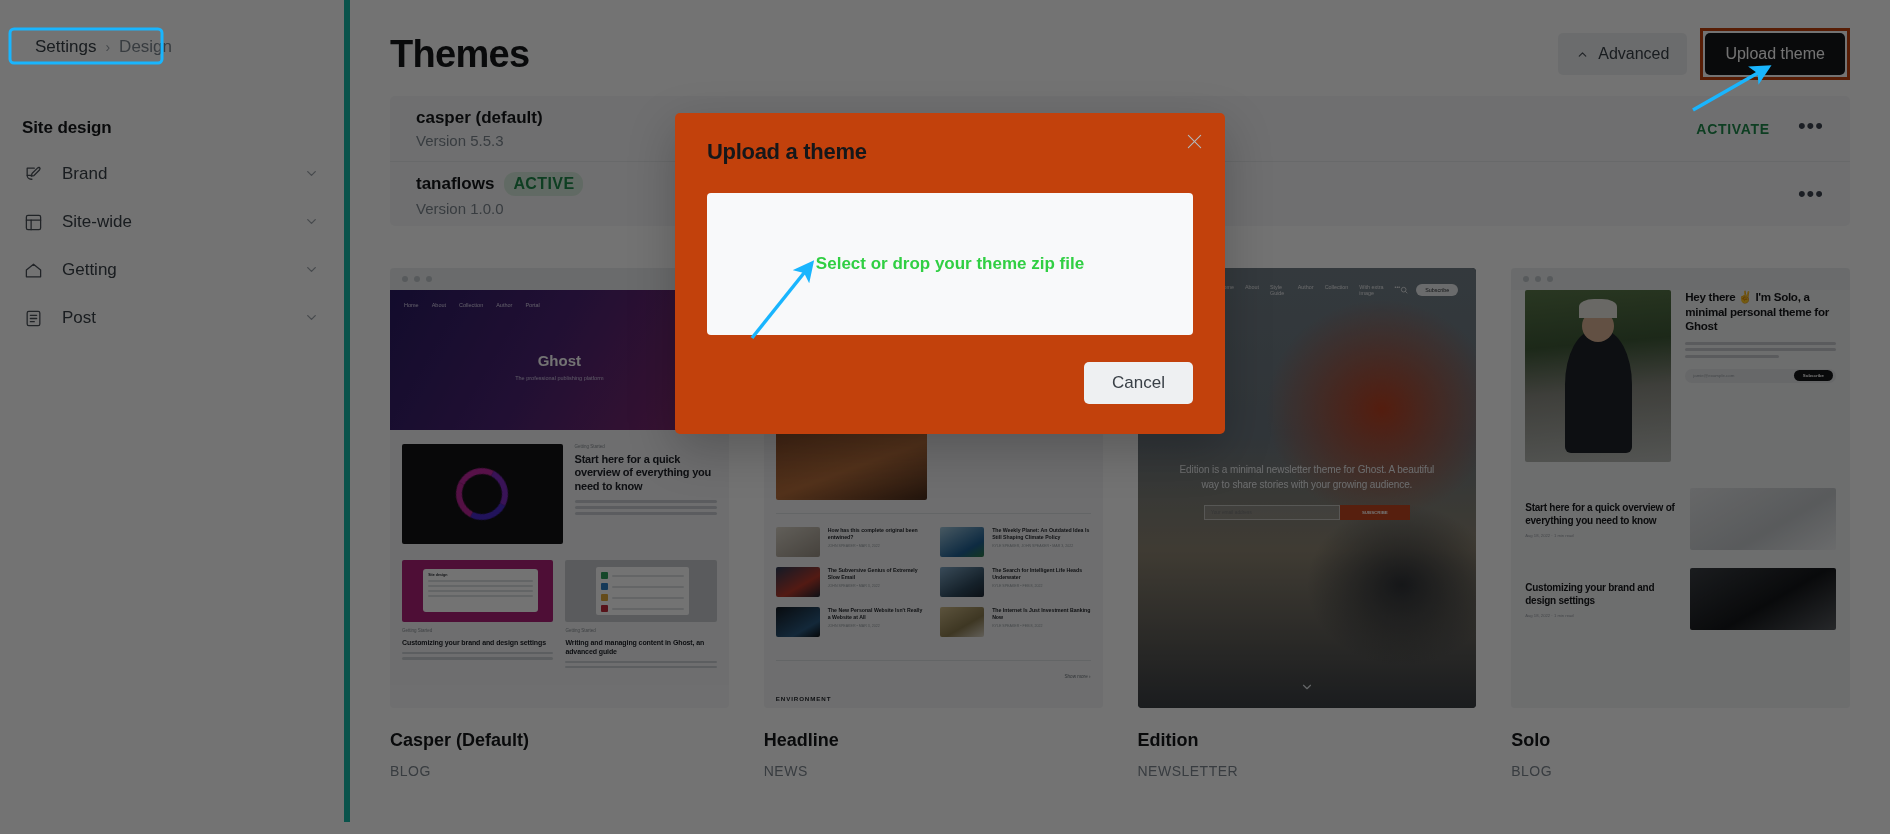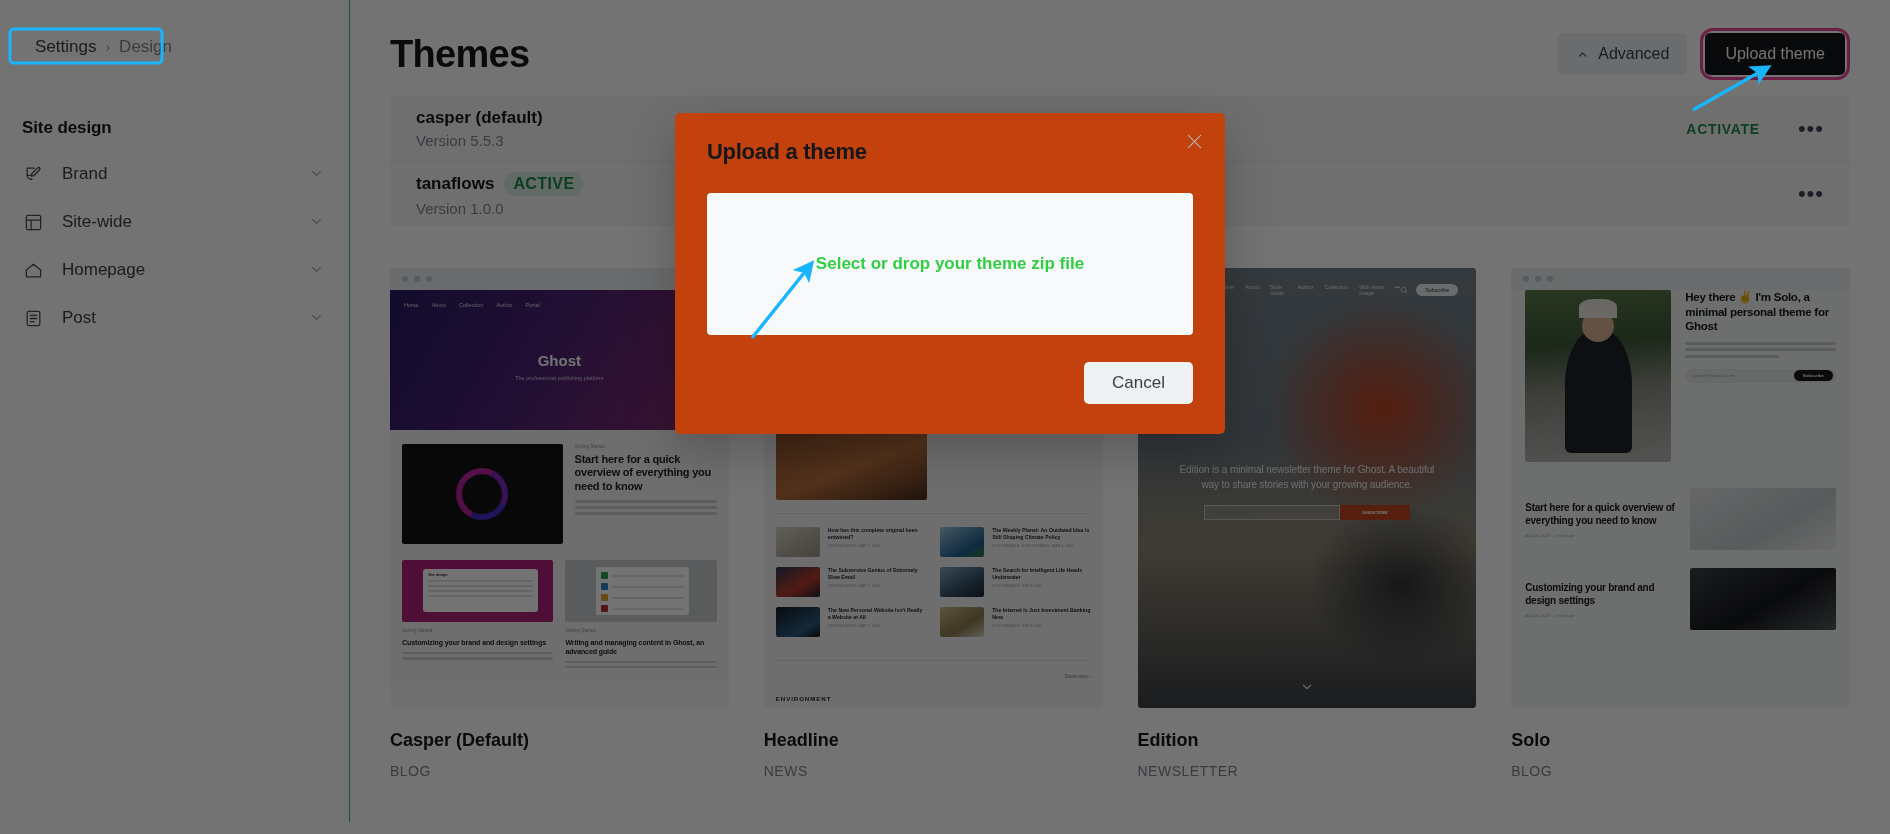--- a/index.html
+++ b/index.html
@@ -11,21 +11,21 @@
   }
   #root { position: relative; width: 1890px; height: 834px; background: #fff; }
 
   
   .app-layer { position: absolute; inset: 0; display: flex; }
 
   
   .sidebar {
     width: 350px; height: 822px;
     background: #ffffff;
-    border-right: 1px solid #14b8a6;
+    border-right: 6px solid #14b8a6;
     padding: 0;
     flex: 0 0 350px;
   }
   .breadcrumb {
     margin: 28px 0 0 22px;
     display: inline-flex; align-items: center; gap: 9px;
     font-size: 17px; color: #394047;
     padding: 9px 13px;
   }
   .breadcrumb .crumb-sep { color: #9aa1a8; font-size: 14px; }
@@ -68,21 +68,21 @@
     font-family: inherit;
   }
   .btn-upload {
     height: 42px; padding: 0 20px; border-radius: 5px;
     background: #15171a; color: #ffffff;
     font-size: 16px; border: none; cursor: pointer;
     font-family: inherit;
   }
   .hl-box {
     position: relative;
-    border: 3px solid #ec4899; border-radius: 13px;
+    border: 3px solid #c2410c; border-radius: 0;
     padding: 2px;
   }
 
   
   .theme-list {
     background: #f6f7f8; border-radius: 5px;
     margin-top: 10px; overflow: hidden;
   }
   .theme-row {
     display: flex; align-items: center; justify-content: space-between;
@@ -91,21 +91,21 @@
   .theme-row + .theme-row { border-top: 1px solid #e6e9eb; }
   .tr-left { display: flex; flex-direction: column; gap: 4px; }
   .tr-name-line { display: flex; align-items: center; gap: 10px; }
   .tr-name { font-size: 17px; font-weight: 700; color: #15171a; }
   .tr-badge {
     font-size: 16px; font-weight: 700; letter-spacing: .4px;
     color: #1f8a4c; background: #d8ecdd;
     padding: 3px 9px; border-radius: 11px;
   }
   .tr-version { font-size: 15px; color: #7d868f; }
-  .tr-right { display: flex; align-items: center; gap: 38px; }
+  .tr-right { display: flex; align-items: flex-start; gap: 28px; }
   .tr-activate { font-size: 14px; font-weight: 600; letter-spacing: .7px; color: #1f8a4c; cursor: pointer; }
   .tr-more { font-size: 22px; color: #3d4450; letter-spacing: 1px; line-height: 10px; cursor: pointer; }
 
   
   .cards {
     display: grid; grid-template-columns: repeat(4, 1fr);
     gap: 35px; margin-top: 42px;
   }
   .card { display: flex; flex-direction: column; }
   .card-shot {
@@ -297,21 +297,21 @@
             </svg>
         </span>
       </div>
 
       <div class="nav-item">
         <span class="nav-ico">
           <svg width="19" height="19" viewBox="0 0 24 24" fill="none" stroke="#4a5058" stroke-width="1.6" stroke-linecap="round" stroke-linejoin="round">
             <path d="M3 11.5 12 4l9 7.5V20H3z"></path>
           </svg>
         </span>
-        <span class="nav-label">Homepage</span>
+        <span class="nav-label">Getting</span>
         <span class="nav-chev">
           <svg width="15" height="15" viewBox="0 0 24 24" fill="none" stroke="#7d868f" stroke-width="2" stroke-linecap="round" stroke-linejoin="round">
               <polyline points="6 9 12 15 18 9"></polyline>
             </svg>
         </span>
       </div>
 
       <div class="nav-item">
         <span class="nav-ico">
           <svg width="19" height="19" viewBox="0 0 24 24" fill="none" stroke="#4a5058" stroke-width="1.6" stroke-linecap="round" stroke-linejoin="round">

